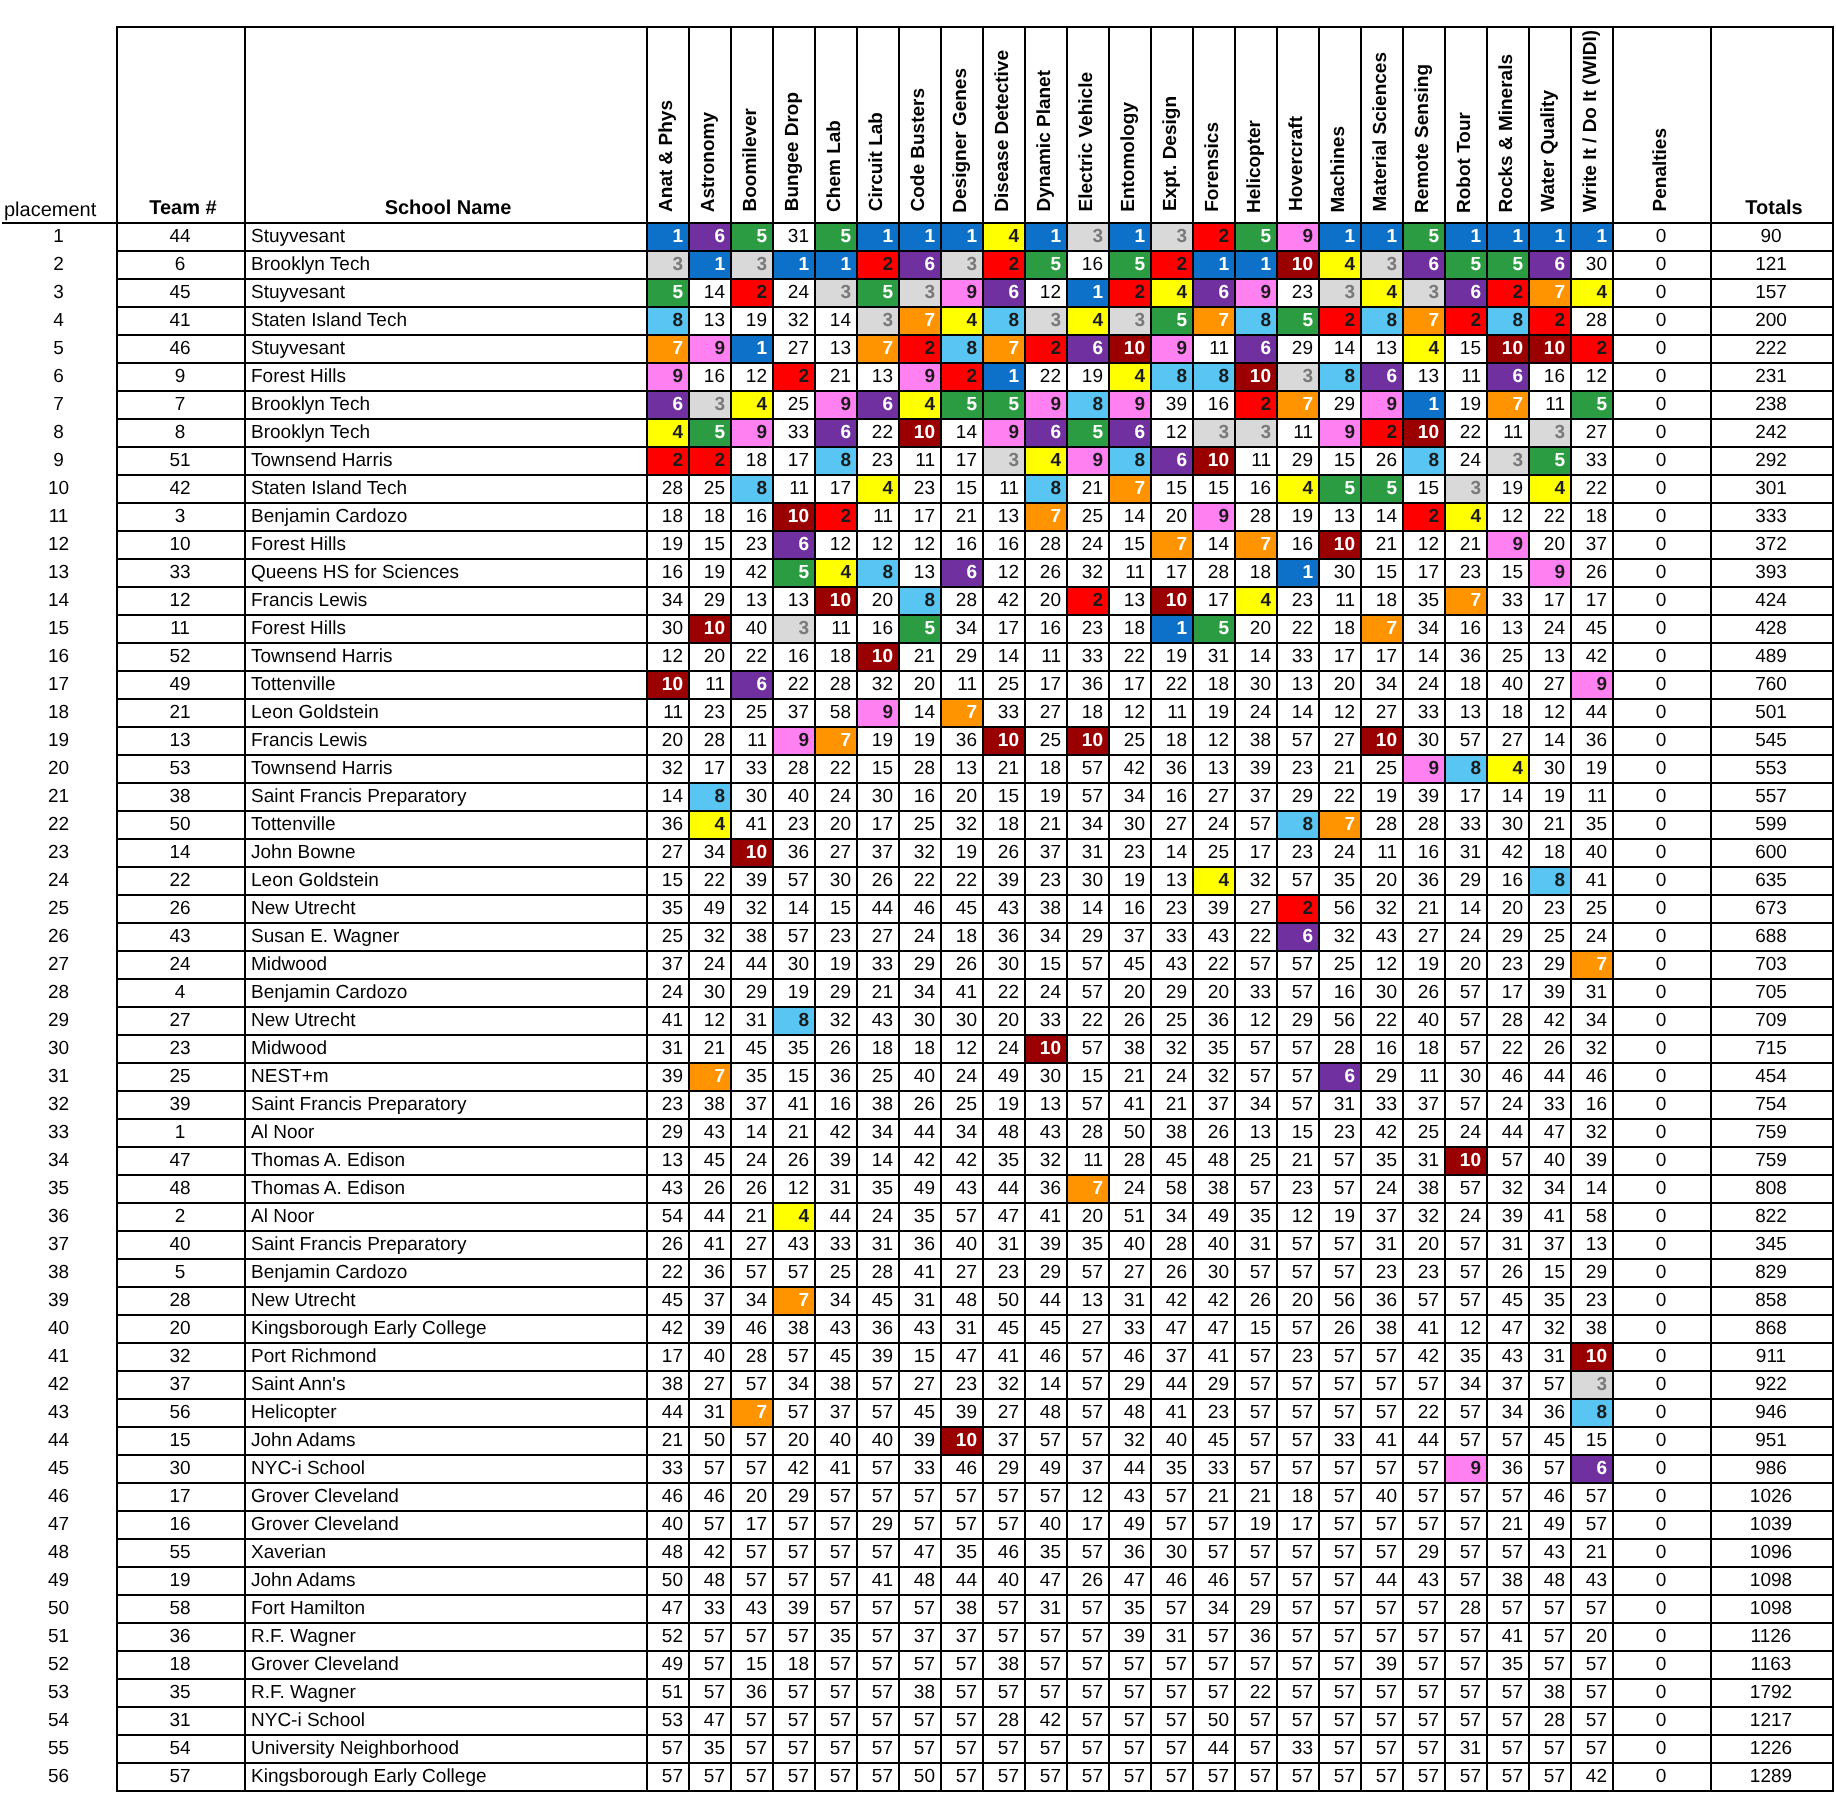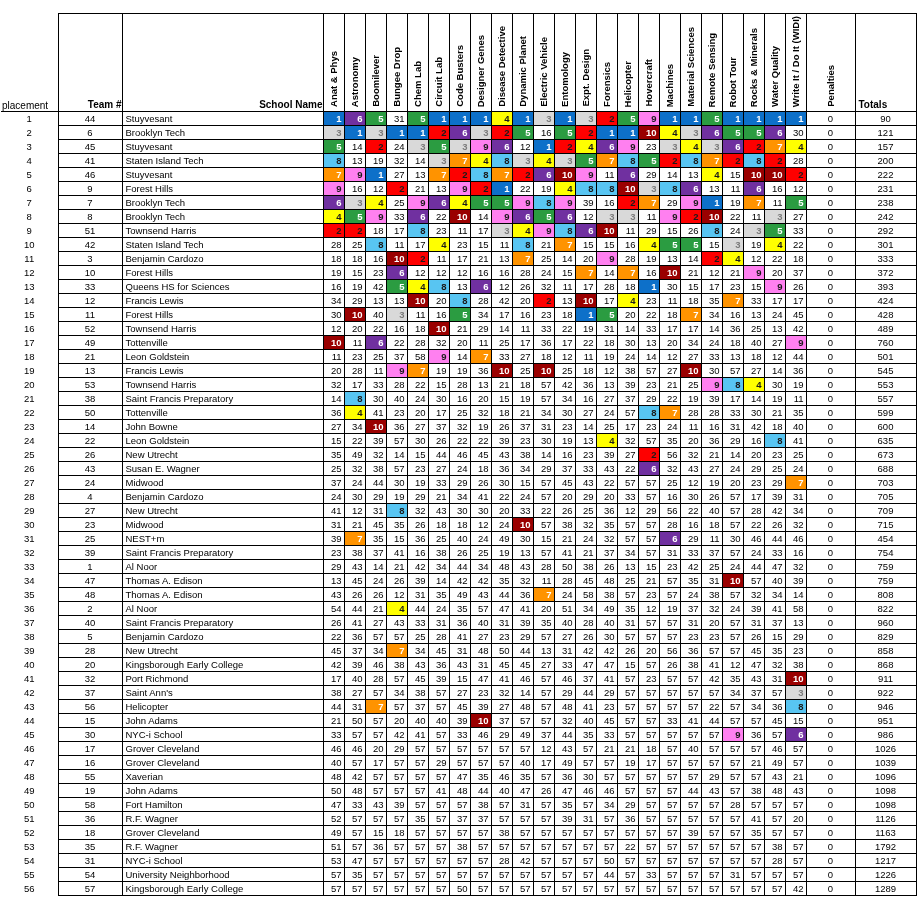--- a/index.html
+++ b/index.html
@@ -3,22 +3,22 @@
 <meta charset="utf-8">
 <style>
   html,body { margin:0; padding:0; background:#ffffff; }
   body { font-family:"Liberation Sans", sans-serif; color:#000; }
   #wrap { padding:13px 0 0 1px; }
   table { border-collapse:collapse; table-layout:fixed; }
   th, td { padding:0; font-size:10px; overflow:hidden; white-space:nowrap; }
   
   thead th { border:1px solid #000; vertical-align:bottom; height:96px; font-weight:bold; background:#fff; }
   thead th.placement-h { border:none; border-bottom:1px solid #000; font-weight:normal; text-align:left; padding-left:1px; }
-  thead th.team-h, thead th.school-h { text-align:right; padding:0 0 1px 3px; }
-  thead th.totals-h { text-align:left; padding:0 0 1px 3px; }
+  thead th.team-h, thead th.school-h { text-align:center; padding:0 0 1px 3px; }
+  thead th.totals-h { text-align:center; padding:0 0 1px 3px; }
   .rot { writing-mode:vertical-rl; transform:rotate(180deg); font-size:9.5px; font-weight:bold;
          display:inline-block; margin:0 auto 2px auto; line-height:1; }
   thead th.ev, thead th.pen-h { text-align:center; }
   
   tbody tr { height:14px; }
   tbody td { border:1px solid #000; }
   td.place { border:none; text-align:center; font-size:9.5px; }
   td.team  { text-align:center; font-size:9.5px; }
   td.school{ text-align:left; padding-left:3px; font-size:9.5px; }
   td.sc    { text-align:right; padding-right:2px; font-size:9.5px; }
@@ -1195,21 +1195,21 @@
           <td class="sc">31</td>
           <td class="sc">57</td>
           <td class="sc">57</td>
           <td class="sc">31</td>
           <td class="sc">20</td>
           <td class="sc">57</td>
           <td class="sc">31</td>
           <td class="sc">37</td>
           <td class="sc">13</td>
           <td class="pen">0</td>
-          <td class="tot">960</td>
+          <td class="tot">345</td>
         </tr>
         <tr>
           <td class="place">38</td>
           <td class="team">5</td>
           <td class="school">Benjamin Cardozo</td>
           <td class="sc">22</td>
           <td class="sc">36</td>
           <td class="sc">57</td>
           <td class="sc">57</td>
           <td class="sc">25</td>

